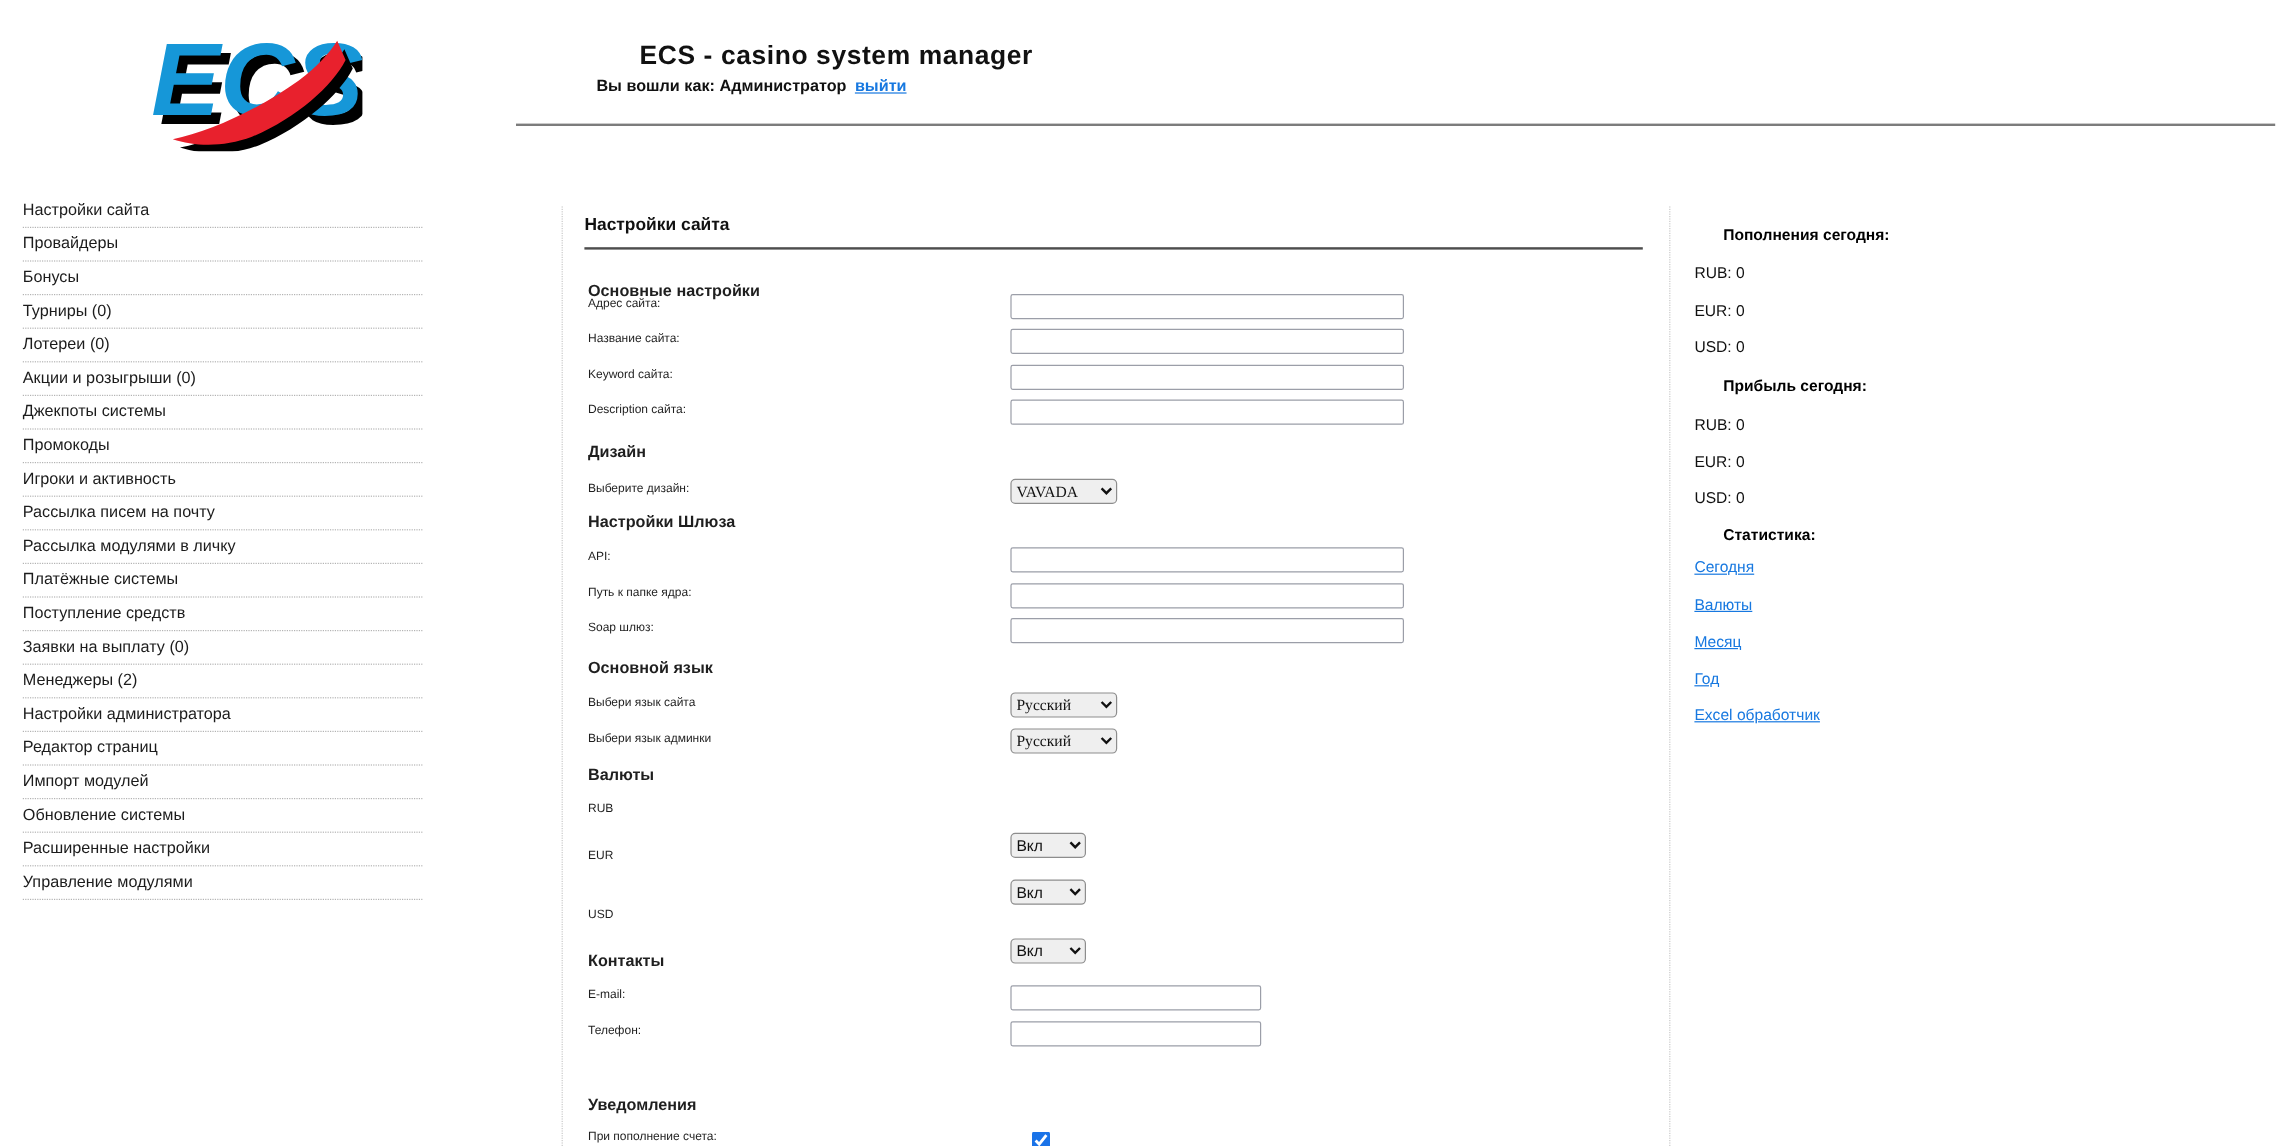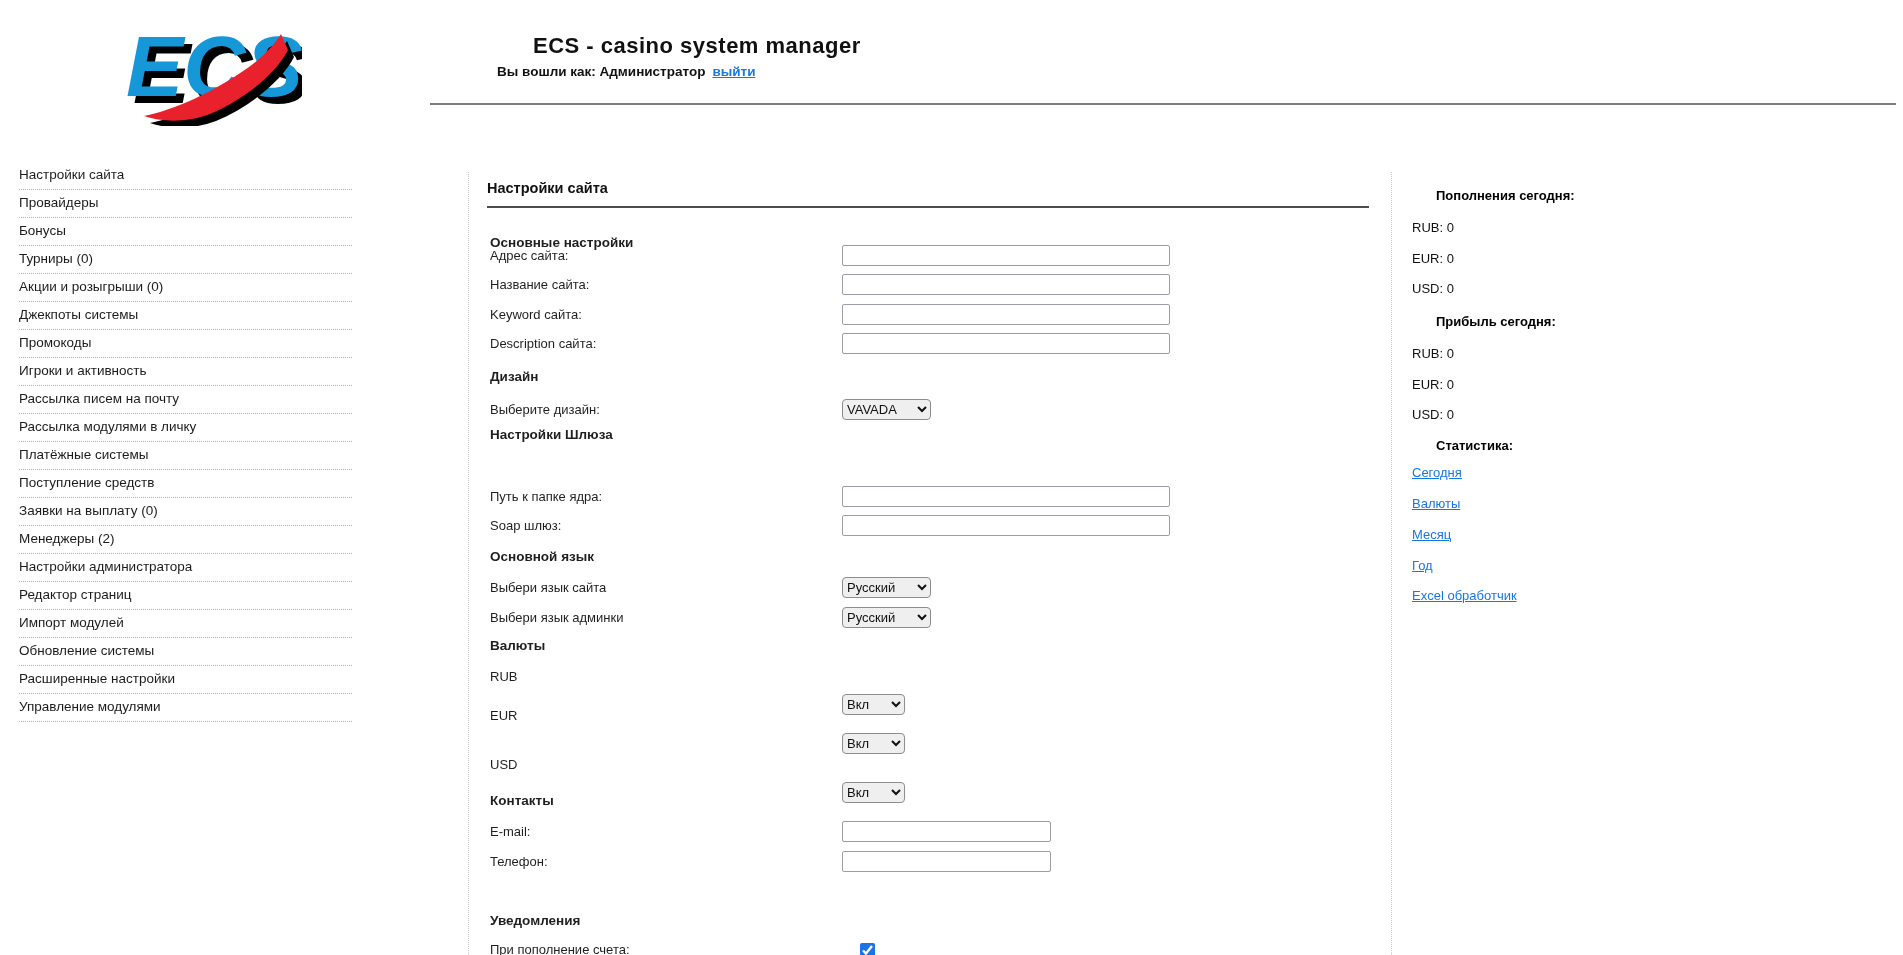--- a/index.html
+++ b/index.html
@@ -24,32 +24,32 @@
 
   
   .center-col {
     position:absolute; left:468px; top:172px; width:922px; height:783px;
     border-left:1px dotted #c9c9c9; border-right:1px dotted #c9c9c9;
   }
   .main-title { position:absolute; left:18px; top:8px; font-size:14.5px; font-weight:bold; color:#111; }
   .title-rule { position:absolute; left:18px; top:34px; width:882px; height:2px; background:#4d4d4d; }
   .fheading { position:absolute; left:21px; font-weight:bold; font-size:13.5px; color:#1f1f1f; white-space:nowrap; }
   .frow { position:absolute; left:0; width:100%; height:24px; }
-  .flabel { position:absolute; left:21px; top:3px; font-size:13px; color:#1f1f1f; white-space:nowrap; }
+  .flabel { position:absolute; left:21px; top:3px; font-size:10px; color:#1f1f1f; white-space:nowrap; }
   .finput {
     position:absolute; left:373px; top:0; height:19px; font-size:13px;
     border:1px solid #9b9ea8; border-radius:2px; background:#fff; padding:0 4px;
   }
   .wide { width:318px; }
   .narrow { width:199px; }
   .fselect {
     position:absolute; left:373px; top:0; height:21px; font-size:13px;
     background:#efefef; border:1px solid #8d8d8d; border-radius:4px; color:#111;
   }
-  .w88 { width:89px; }
+  .w88 { width:89px;font-family:Liberation Serif, serif; }
   .w62 { width:63px;margin-top:28px; }
   .fcheck { position:absolute; left:387px; top:1px; width:15px; height:15px; accent-color:#1a73e8; cursor:pointer; }
 
   
   .rp-line { position:absolute; left:1412px; font-size:13px; color:#111; white-space:nowrap; }
   .rp-head { font-weight:bold; color:#000;padding-left:24px; }
   .rp-link { color:#1778e0; text-decoration:underline; cursor:pointer; }
 </style>
 </head>
 <body>
@@ -70,20 +70,21 @@
   <div class="login-line">
     <span>Вы вошли как: Администратор</span><span class="logout">выйти</span>
   </div>
   <div class="header-rule"></div>
 
   <div class="sidebar">
     <div class="side-item">Настройки сайта</div>
     <div class="side-item">Провайдеры</div>
     <div class="side-item">Бонусы</div>
     <div class="side-item">Турниры (0)</div>
+    <div class="side-item">Лотереи (0)</div>
     <div class="side-item">Акции и розыгрыши (0)</div>
     <div class="side-item">Джекпоты системы</div>
     <div class="side-item">Промокоды</div>
     <div class="side-item">Игроки и активность</div>
     <div class="side-item">Рассылка писем на почту</div>
     <div class="side-item">Рассылка модулями в личку</div>
     <div class="side-item">Платёжные системы</div>
     <div class="side-item">Поступление средств</div>
     <div class="side-item">Заявки на выплату (0)</div>
     <div class="side-item">Менеджеры (2)</div>
@@ -122,20 +123,24 @@
 
     <div class="frow" style="top:227px">
       <span class="flabel">Выберите дизайн:</span>
       <select class="fselect w88">
         <option>VAVADA</option>
       </select>
     </div>
 
     <div class="fheading" style="top:255px">Настройки Шлюза</div>
 
+    <div class="frow" style="top:284px">
+      <span class="flabel">API:</span>
+      <input type="text" class="finput wide" style="">
+    </div>
     <div class="frow" style="top:314px">
       <span class="flabel">Путь к папке ядра:</span>
       <input type="text" class="finput wide" style="">
     </div>
     <div class="frow" style="top:343px">
       <span class="flabel">Soap шлюз:</span>
       <input type="text" class="finput wide" style="">
     </div>
 
     <div class="fheading" style="top:377px">Основной язык</div>

